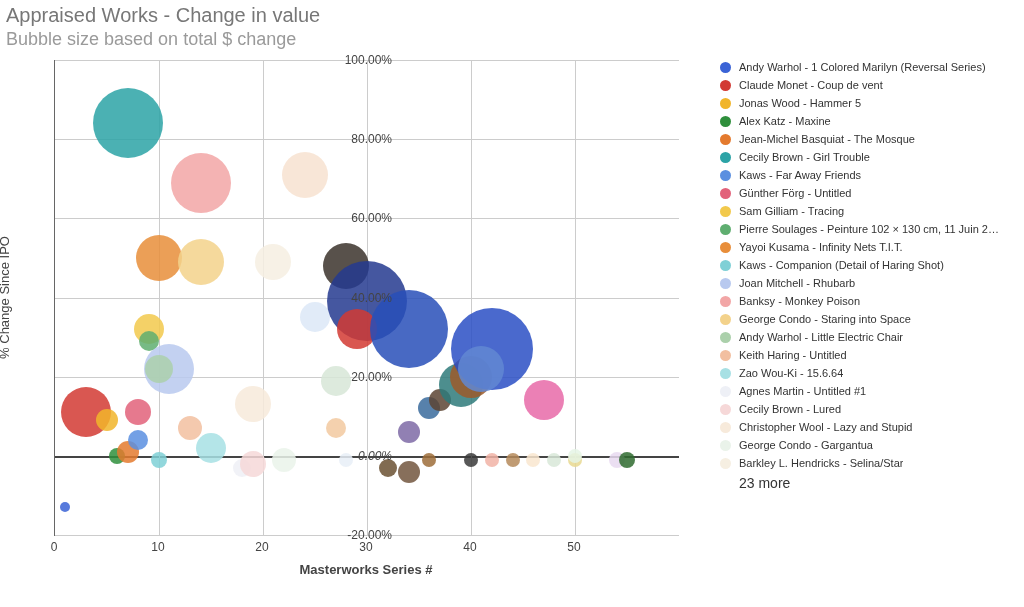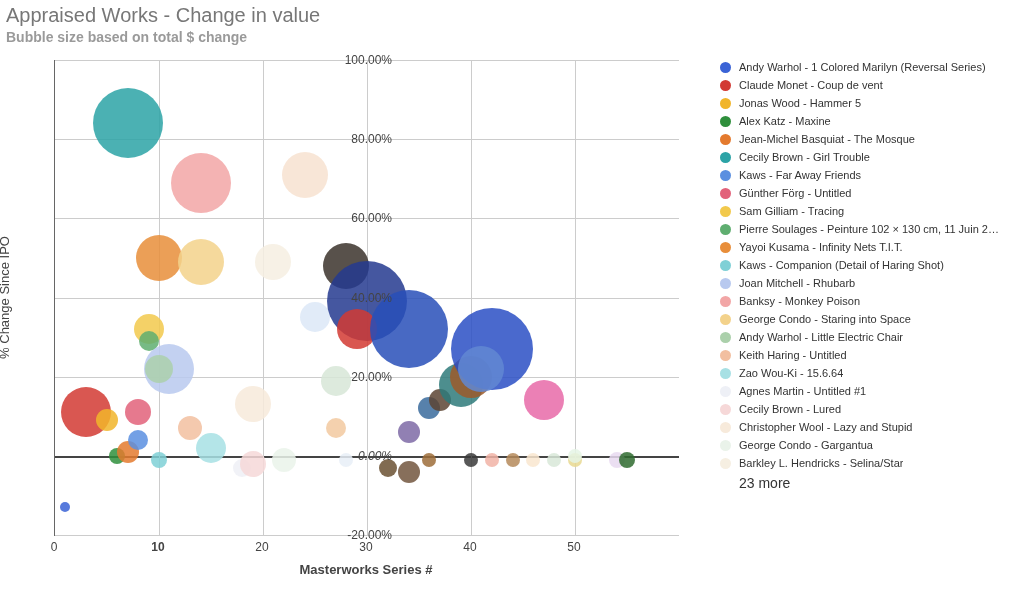--- a/index.html
+++ b/index.html
@@ -1,19 +1,19 @@
 <!DOCTYPE html>
 <html><head>
 <meta charset="utf-8">
 <style>
   html,body{margin:0;padding:0;font-family:Arial,Helvetica,sans-serif;background:#fff;color:#222;}
   .page{width:1024px;height:607px;position:relative;}
   .titles{position:absolute;left:6px;top:4px;}
   .title{font-size:20px;color:#777;}
-  .subtitle{font-size:14px;color:#9a9a9a;margin-top:2px;font-weight:bold;}
+  .subtitle{font-size:18px;color:#9a9a9a;margin-top:2px;}
   .plot{position:absolute;left:54px;top:60px;width:624px;height:475px;border-left:1px solid #666;border-bottom:1px solid #666;}
   .hgrid,.vgrid{position:absolute;background:#ccc;}
   .hgrid{height:1px;width:100%;left:0;}
   .vgrid{width:1px;height:100%;top:0;}
   .zero{position:absolute;height:2px;background:#444;width:100%;left:0;}
   .ytlabel{position:absolute;right:632px;width:60px;text-align:right;font-size:12px;color:#444;transform:translateY(-50%);}
   .xtlabel{position:absolute;top:540px;font-size:12px;color:#444;transform:translateX(-50%);}
   .xlabel{position:absolute;left:54px;width:624px;top:562px;text-align:center;font-size:13px;color:#444;font-weight:bold;}
   .ylabel{position:absolute;left:-6px;top:60px;height:475px;width:20px;display:flex;align-items:center;justify-content:center;}
   .ylabel span{transform:rotate(-90deg);white-space:nowrap;font-size:13px;color:#444;}
@@ -204,18 +204,18 @@
     </div>
 
 <div class="ytlabel" style="top: 535px;">-20.00%</div>
     <div class="ytlabel" style="top: 455.833px; font-style: italic;">0.00%</div>
     <div class="ytlabel" style="top: 376.667px;">20.00%</div>
     <div class="ytlabel" style="top: 297.5px;">40.00%</div>
     <div class="ytlabel" style="top: 218.333px;">60.00%</div>
     <div class="ytlabel" style="top: 139.167px;">80.00%</div>
     <div class="ytlabel" style="top: 60px;">100.00%</div>
     <div class="xtlabel" style="left: 54px;">0</div>
-    <div class="xtlabel" style="left: 158px; font-weight: bold;">10</div>
+    <div class="xtlabel" style="left: 158px;">10</div>
     <div class="xtlabel" style="left: 262px;">20</div>
     <div class="xtlabel" style="left: 366px;">30</div>
     <div class="xtlabel" style="left: 470px;">40</div>
     <div class="xtlabel" style="left: 574px;">50</div>
   </div>
 
 </body></html>

